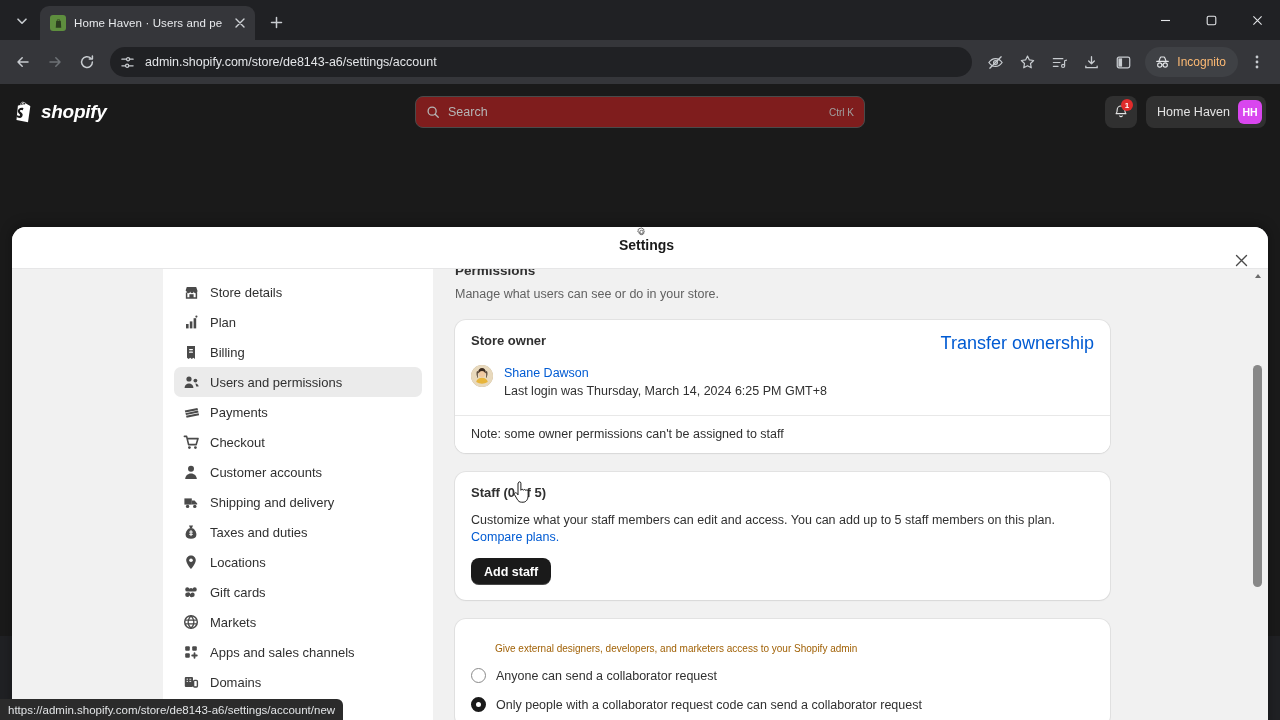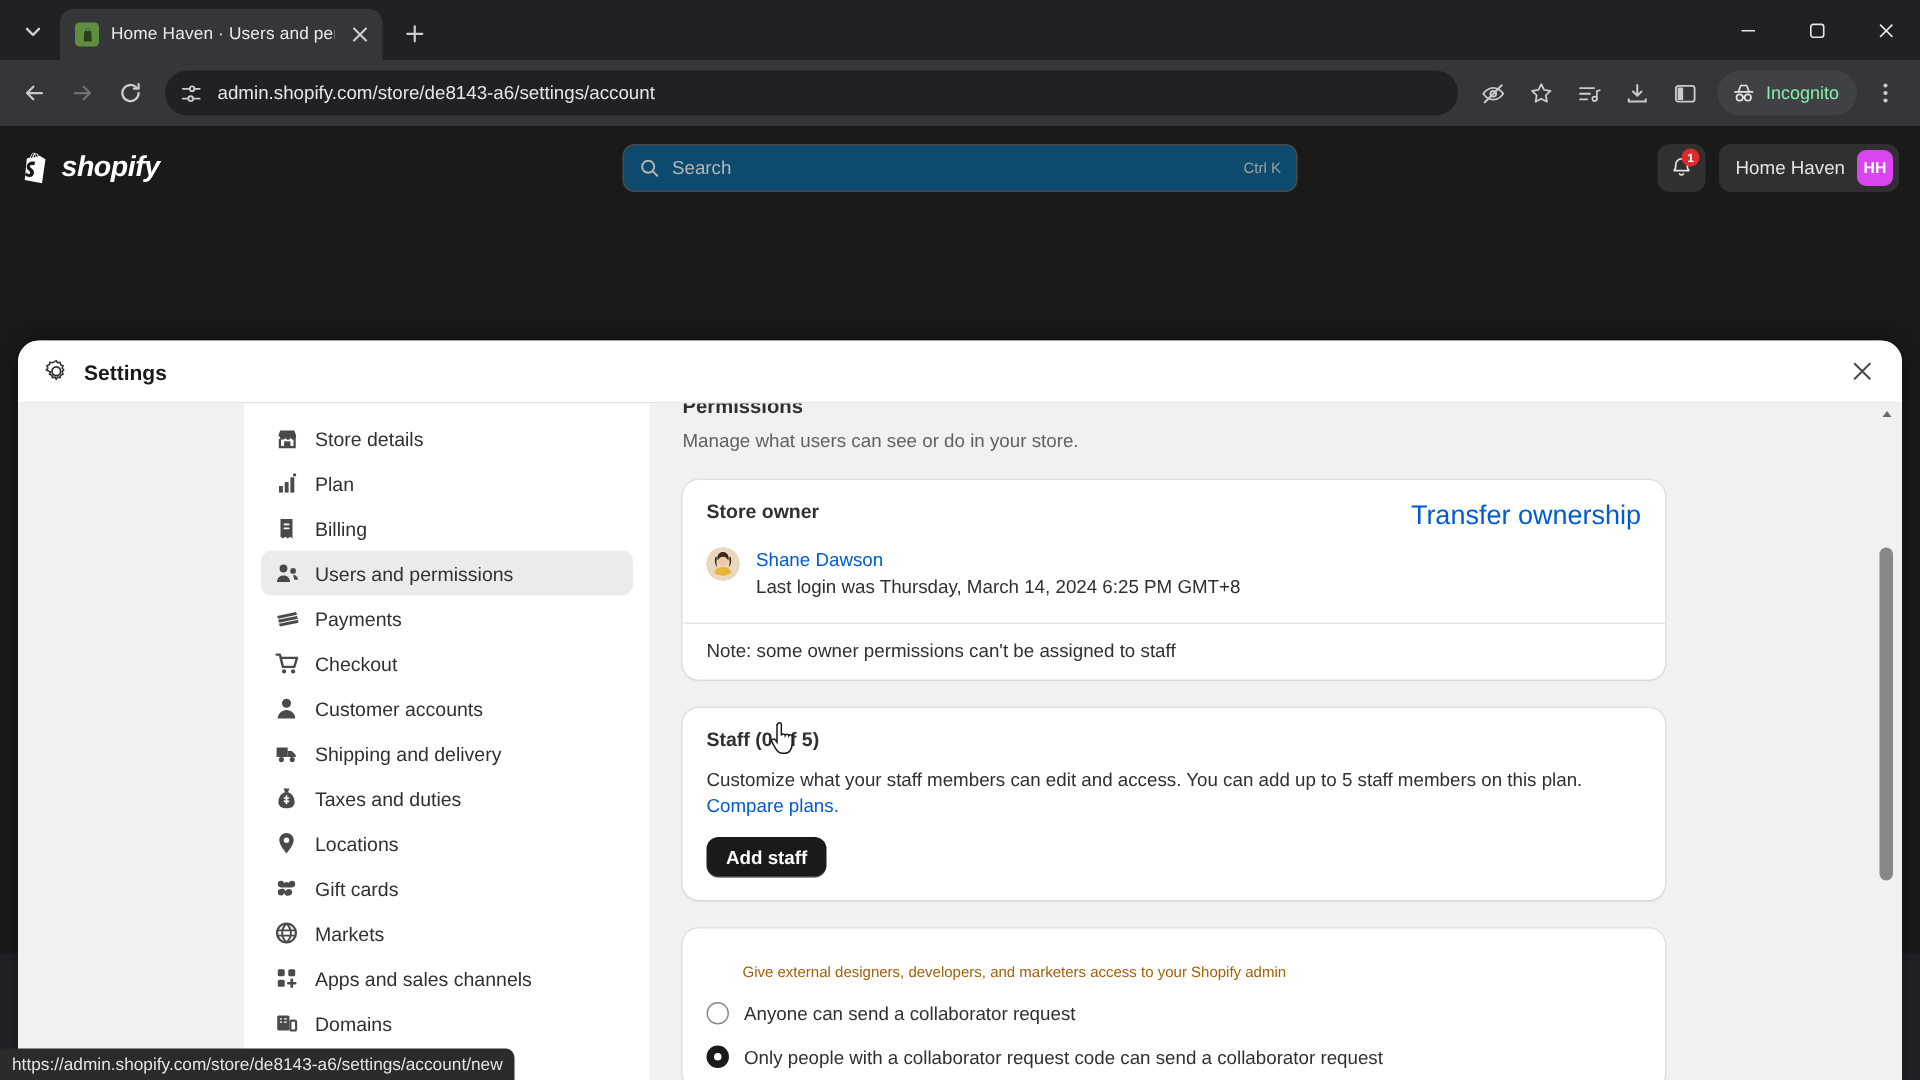--- a/index.html
+++ b/index.html
@@ -63,33 +63,33 @@
     display: flex; align-items: center; padding: 0 10px; gap: 10px; margin: 0 6px;
     min-width: 0;
   }
   .omni-url { font-size: 12.5px; color: #e3e5e8; white-space: nowrap; overflow: hidden; }
   .tb-icons { display: flex; align-items: center; gap: 2px; flex: 0 0 auto; }
   .tb-ic { width: 30px; height: 30px; display: flex; align-items: center; justify-content: center; color: #c8ccd0; }
   .incognito-pill {
     height: 30px; border-radius: 16px; background: #3f4145; display: flex;
     align-items: center; gap: 6px; padding: 0 12px 0 9px; margin-left: 5px;
   }
-  .incognito-pill span { font-size: 12px; color: #86efac; }
+  .incognito-pill span { font-size: 12px; color: #fdba74; }
 
   
   .app { position: absolute; top: 84px; left: 0; width: 1280px; height: 552px; background: #1a1a1a; }
   .topbar {
     height: 56px; display: flex; align-items: center; padding: 0 14px;
     background: #1a1a1a; position: relative;
   }
   .logo { display: flex; align-items: center; gap: 7px; width: 340px; flex: 0 0 auto; }
   .logo-word { font-size: 19px; font-weight: bold; color: #fff; font-style: italic; letter-spacing: -.3px; }
   .search-wrap { flex: 1 1 auto; display: flex; justify-content: center; }
   .searchbar {
-    width: 450px; height: 32px; background: #0c4a6e; border: 1px solid #4a4a4a;
+    width: 450px; height: 32px; background: #7f1d1d; border: 1px solid #4a4a4a;
     border-radius: 8px; display: flex; align-items: center; padding: 0 10px; gap: 8px;
   }
   .search-ph { flex: 1 1 auto; font-size: 12.5px; color: #b5b5b5; }
   .search-kbd { font-size: 10px; color: #a0a0a0; }
   .topright { width: 340px; flex: 0 0 auto; display: flex; align-items: center; justify-content: flex-end; gap: 9px; }
   .bell-wrap {
     width: 32px; height: 32px; border-radius: 8px; background: #303030;
     display: flex; align-items: center; justify-content: center; position: relative;
   }
   .bell-badge {
@@ -109,21 +109,21 @@
   }
 
   
   .modal {
     position: absolute; left: 12px; top: 143px; width: 1256px; height: 577px;
     background: #f6f6f7; border-radius: 14px 14px 0 0; overflow: hidden;
     box-shadow: 0 -2px 12px rgba(0,0,0,.35);
   }
   .modal-head {
     height: 42px; background: #fff; display: flex; align-items: center;
-    padding: 0 14px 0 17px; border-bottom: 1px solid #e6e6e7;
+    padding: 0 14px 0 17px; border-bottom: 1px solid #e6e6e7; flex-direction: column;
   }
   .modal-title { font-size: 14px; color: #1a1a1a; font-weight: 600; margin-left: 10px; }
   .modal-close {
     margin-left: auto; width: 26px; height: 26px; display: flex;
     align-items: center; justify-content: center; color: #4a4a4a;
   }
   .modal-body { display: flex; height: 535px; position: relative; }
 
   
   .side-gutter { width: 151px; flex: 0 0 auto; background: #f1f1f1; }

